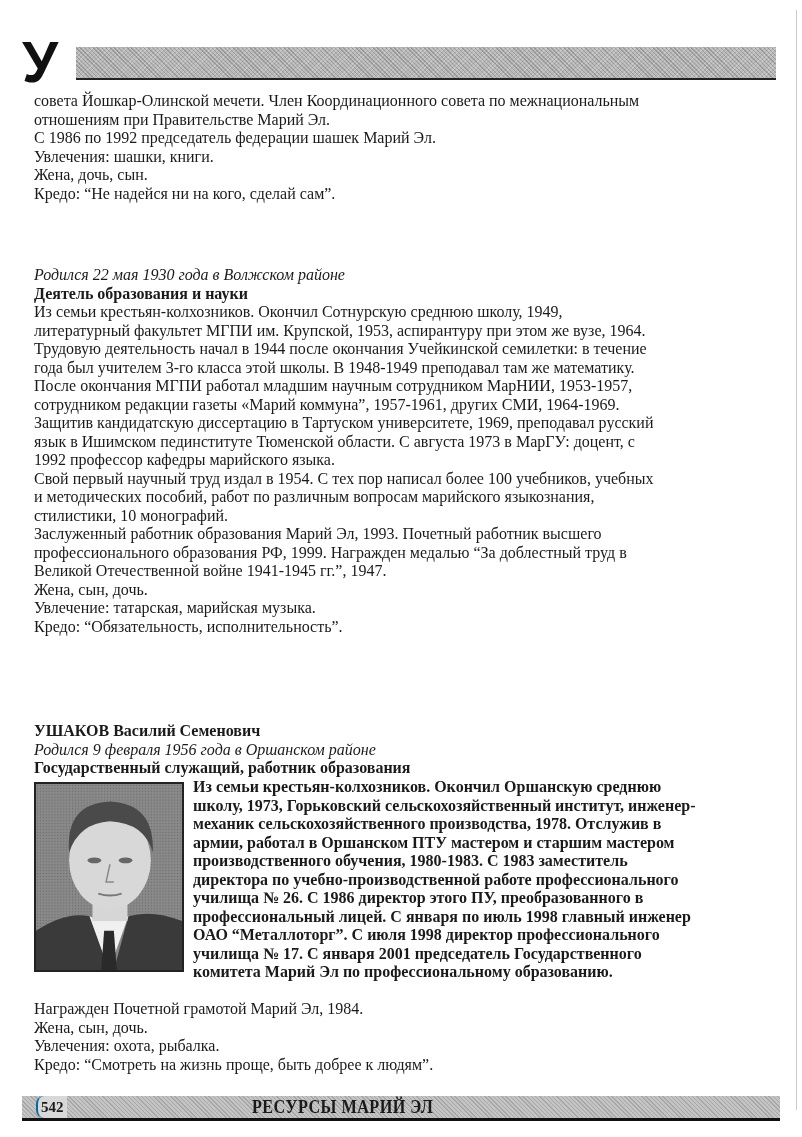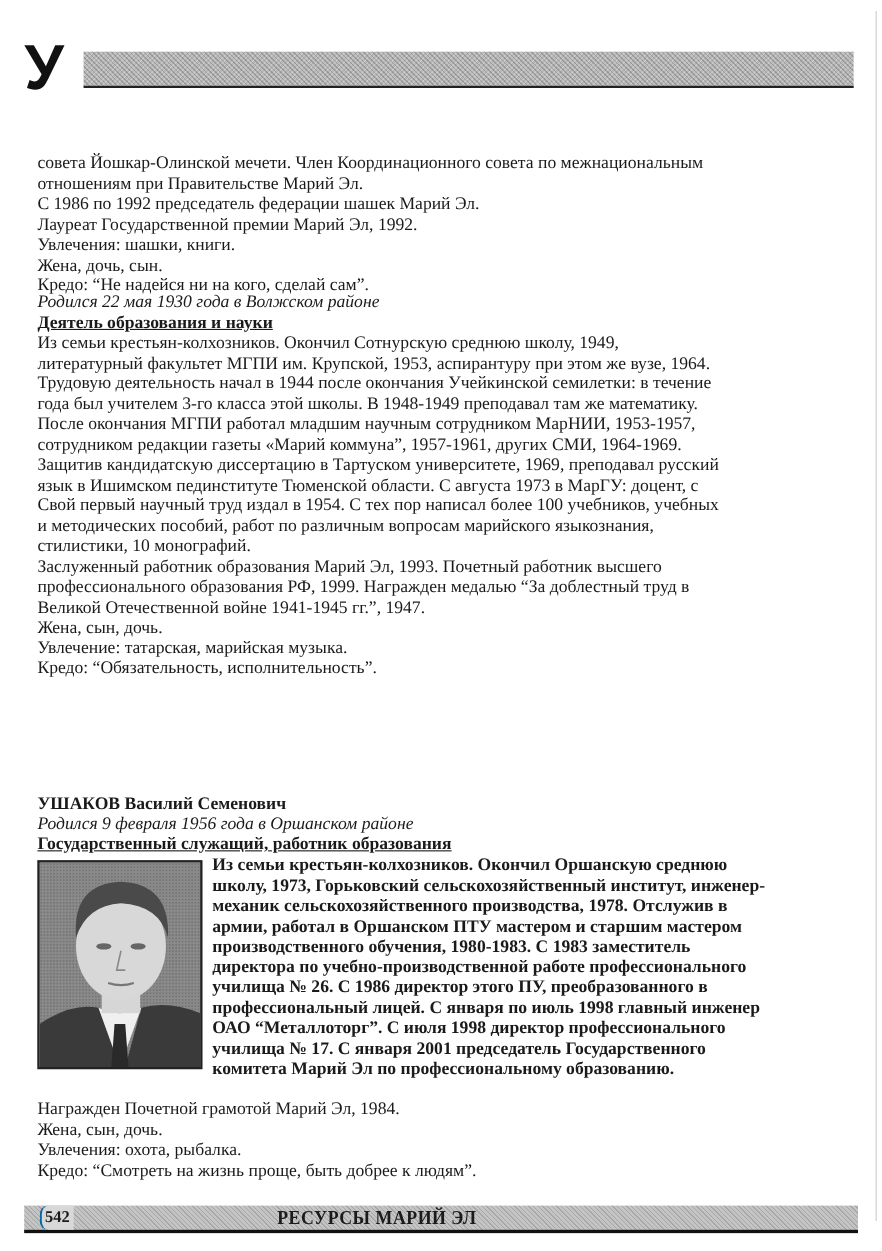--- a/index.html
+++ b/index.html
@@ -10,21 +10,21 @@
             font-weight: bold; font-size: 58px; line-height: 60px; color: #111; }
   .header-bar { position: absolute; left: 54px; top: 15px; width: 700px; height: 31px;
                 background-color: #b8b8b8;
                 background-image: repeating-linear-gradient(45deg, rgba(0,0,0,0.18) 0 1px, transparent 1px 3px),
                                   repeating-linear-gradient(-45deg, rgba(255,255,255,0.25) 0 1px, transparent 1px 3px);
                 border-bottom: 2px solid #222; }
   .body-text { position: absolute; left: 34px; font-size: 16px; line-height: 18.5px; }
   .line { display: block; white-space: nowrap; }
   .name { font-weight: bold; }
   .birth { font-style: italic; }
-  .role { font-weight: bold; text-decoration: underline; }
+  .role { font-weight: bold; }
   .photo { position: absolute; left: 34px; top: 782px; width: 150px; height: 190px;
            border: 2px solid #222; box-sizing: border-box; overflow: hidden;
            background: #9a9a9a; }
   .photo svg { width: 100%; height: 100%; display: block; }
   .photo-text { position: absolute; left: 193px; font-size: 16px; line-height: 18.5px; }
   .footer { position: absolute; left: 22px; top: 1096px; width: 760px; height: 28px; }
   .footer-bar { position: absolute; left: 0; top: 0; width: 758px; height: 22px;
                 background-color: #c4c4c4;
                 background-image: repeating-linear-gradient(45deg, rgba(0,0,0,0.15) 0 1px, transparent 1px 3px);
                 border-bottom: 3px solid #111; }
@@ -39,41 +39,41 @@
 </head>
 <body>
 
 <div class="margin-line"></div>
 
 <div class="header">
   <div class="letter">У</div>
   <div class="header-bar"></div>
 </div>
 
-<div class="body-text" style="top:92px;margin-top:48px;">
+<div class="body-text" style="top:92px;">
   <span class="line">совета Йошкар-Олинской мечети. Член Координационного совета по межнациональным</span>
   <span class="line">отношениям при Правительстве Марий Эл.</span>
   <span class="line">С 1986 по 1992 председатель федерации шашек Марий Эл.</span>
-  <span class="line">Лауреат Государственной премии Марий Эл, 1992.</span>
   <span class="line">Увлечения: шашки, книги.</span>
   <span class="line">Жена, дочь, сын.</span>
   <span class="line">Кредо: “Не надейся ни на кого, сделай сам”.</span>
 </div>
 
 <div class="body-text" style="top:266px;">
   <span class="line birth">Родился 22 мая 1930 года в Волжском районе</span>
   <span class="line role">Деятель образования и науки</span>
   <span class="line">Из семьи крестьян-колхозников. Окончил Сотнурскую среднюю школу, 1949,</span>
   <span class="line">литературный факультет МГПИ им. Крупской, 1953, аспирантуру при этом же вузе, 1964.</span>
   <span class="line">Трудовую деятельность начал в 1944 после окончания Учейкинской семилетки: в течение</span>
   <span class="line">года был учителем 3-го класса этой школы. В 1948-1949 преподавал там же математику.</span>
   <span class="line">После окончания МГПИ работал младшим научным сотрудником МарНИИ, 1953-1957,</span>
   <span class="line">сотрудником редакции газеты «Марий коммуна”, 1957-1961, других СМИ, 1964-1969.</span>
   <span class="line">Защитив кандидатскую диссертацию в Тартуском университете, 1969, преподавал русский</span>
   <span class="line">язык в Ишимском пединституте Тюменской области. С августа 1973 в МарГУ: доцент, с</span>
+  <span class="line">1992 профессор кафедры марийского языка.</span>
   <span class="line">Свой первый научный труд издал в 1954. С тех пор написал более 100 учебников, учебных</span>
   <span class="line">и методических пособий, работ по различным вопросам марийского языкознания,</span>
   <span class="line">стилистики, 10 монографий.</span>
   <span class="line">Заслуженный работник образования Марий Эл, 1993. Почетный работник высшего</span>
   <span class="line">профессионального образования РФ, 1999. Награжден медалью “За доблестный труд в</span>
   <span class="line">Великой Отечественной войне 1941-1945 гг.”, 1947.</span>
   <span class="line">Жена, сын, дочь.</span>
   <span class="line">Увлечение: татарская, марийская музыка.</span>
   <span class="line">Кредо: “Обязательность, исполнительность”.</span>
 </div>

